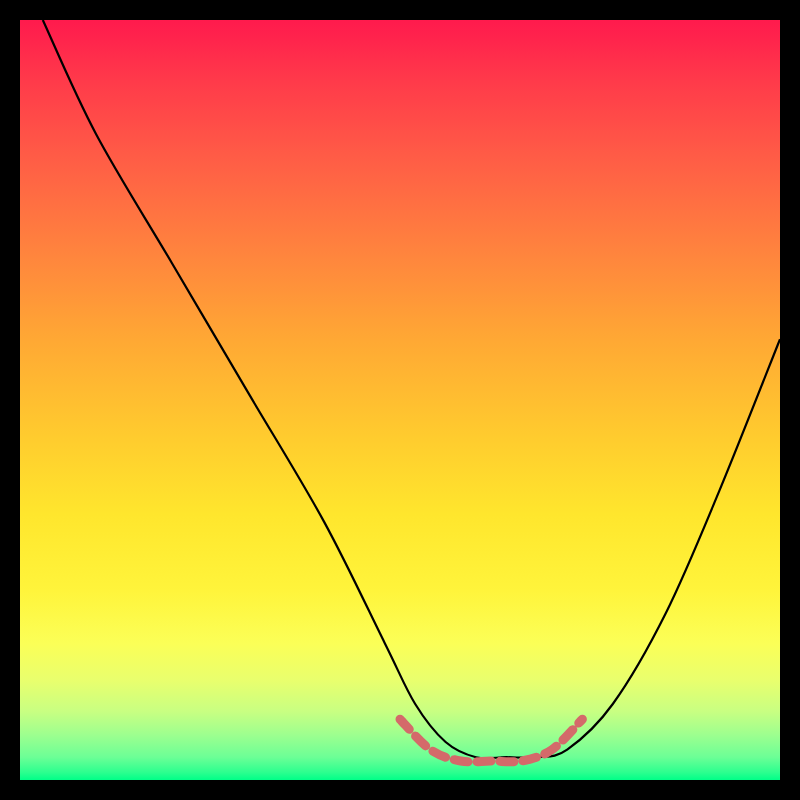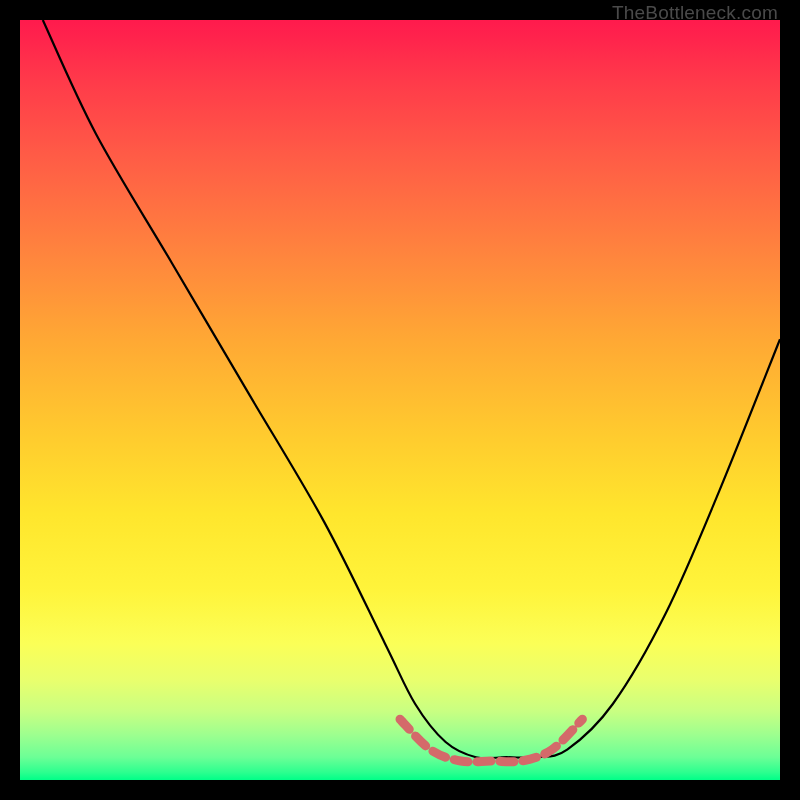--- a/index.html
+++ b/index.html
@@ -74,14 +74,13 @@
     <div class="gradient-bg"></div>
 
     <svg class="curve" viewBox="0 0 760 760" preserveAspectRatio="none">
 
       <path id="main-curve" fill="none" stroke="#000" stroke-width="2.2" d="M 22.8 0 C 31.666666666666668 19, 54.46666666666667 73.46666666666667, 76 114 C 97.53333333333333 154.53333333333333, 126.66666666666667 200.13333333333327, 152 243.19999999999993 C 177.33333333333334 286.2666666666666, 202.66666666666666 329.3333333333333, 228 372.4 C 253.33333333333334 415.46666666666664, 281.2 459.79999999999995, 304 501.59999999999997 C 326.8 543.4, 349.6 592.8000000000001, 364.8 623.2 C 380 653.6, 385.06666666666666 667.5333333333333, 395.2 684 C 405.3333333333333 700.4666666666667, 415.4666666666667 713.1333333333333, 425.6 722 C 435.73333333333335 730.8666666666667, 445.8666666666667 734.6666666666667, 456 737.2 C 466.1333333333333 739.7333333333333, 476.2666666666667 737.2, 486.40000000000003 737.2 C 496.53333333333336 737.2, 506.66666666666674 738.4666666666667, 516.8000000000001 737.2 C 526.9333333333334 735.9333333333334, 534.5333333333333 738.4666666666667, 547.1999999999999 729.6 C 559.8666666666666 720.7333333333333, 576.3333333333334 706.8, 592.8000000000001 684 C 609.2666666666668 661.2, 628.2666666666667 628.2666666666667, 646 592.8 C 663.7333333333333 557.3333333333333, 680.2 516.8, 699.2 471.2 C 718.2 425.6, 749.8666666666667 344.53333333333336, 760 319.20000000000005"></path>
 
       <path id="dash-band" fill="none" stroke="#d46a6a" stroke-width="9" stroke-linecap="round" stroke-dasharray="14 9" d="M 380 699.2 C 385.06666666666666 704.2666666666667, 400.2666666666667 722.6333333333333, 410.40000000000003 729.6 C 420.53333333333336 736.5666666666667, 430.66666666666663 739.1, 440.79999999999995 741 C 450.9333333333333 742.9, 461.06666666666666 741, 471.2 741 C 481.3333333333333 741, 491.4666666666667 742.9, 501.6 741 C 511.73333333333335 739.1, 521.8666666666667 736.5666666666667, 532 729.6 C 542.1333333333333 722.6333333333333, 557.3333333333333 704.2666666666667, 562.4 699.2"></path>
     </svg>
   </div>
 
-  <div class="watermark">TheBottleneck.com</div>
 </div>
 
 </body></html>

